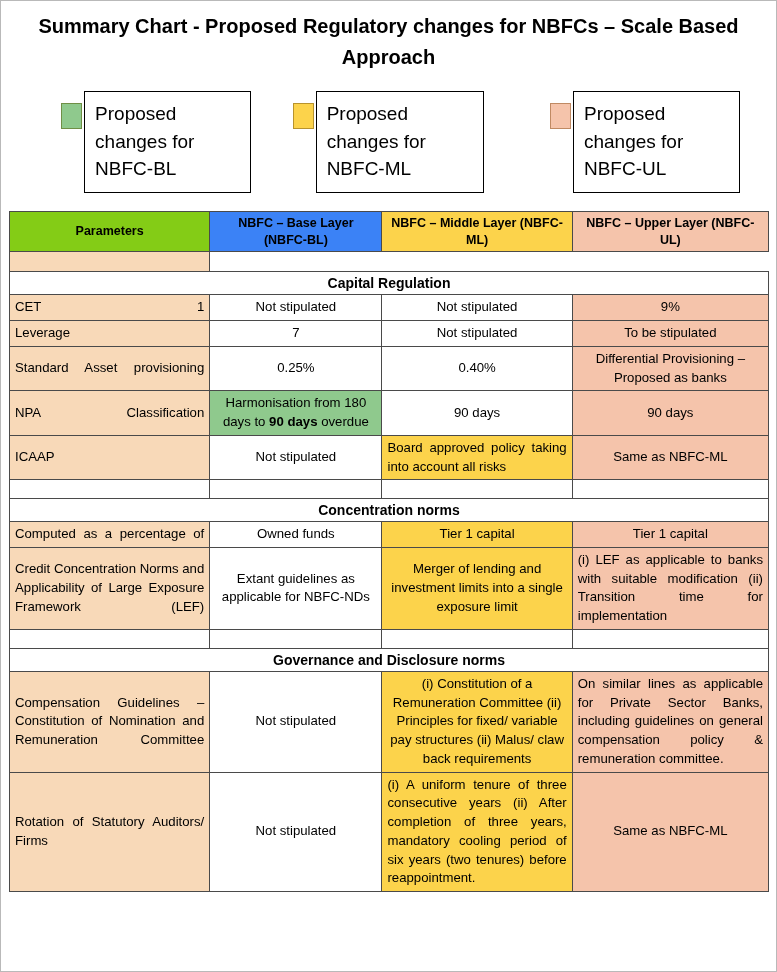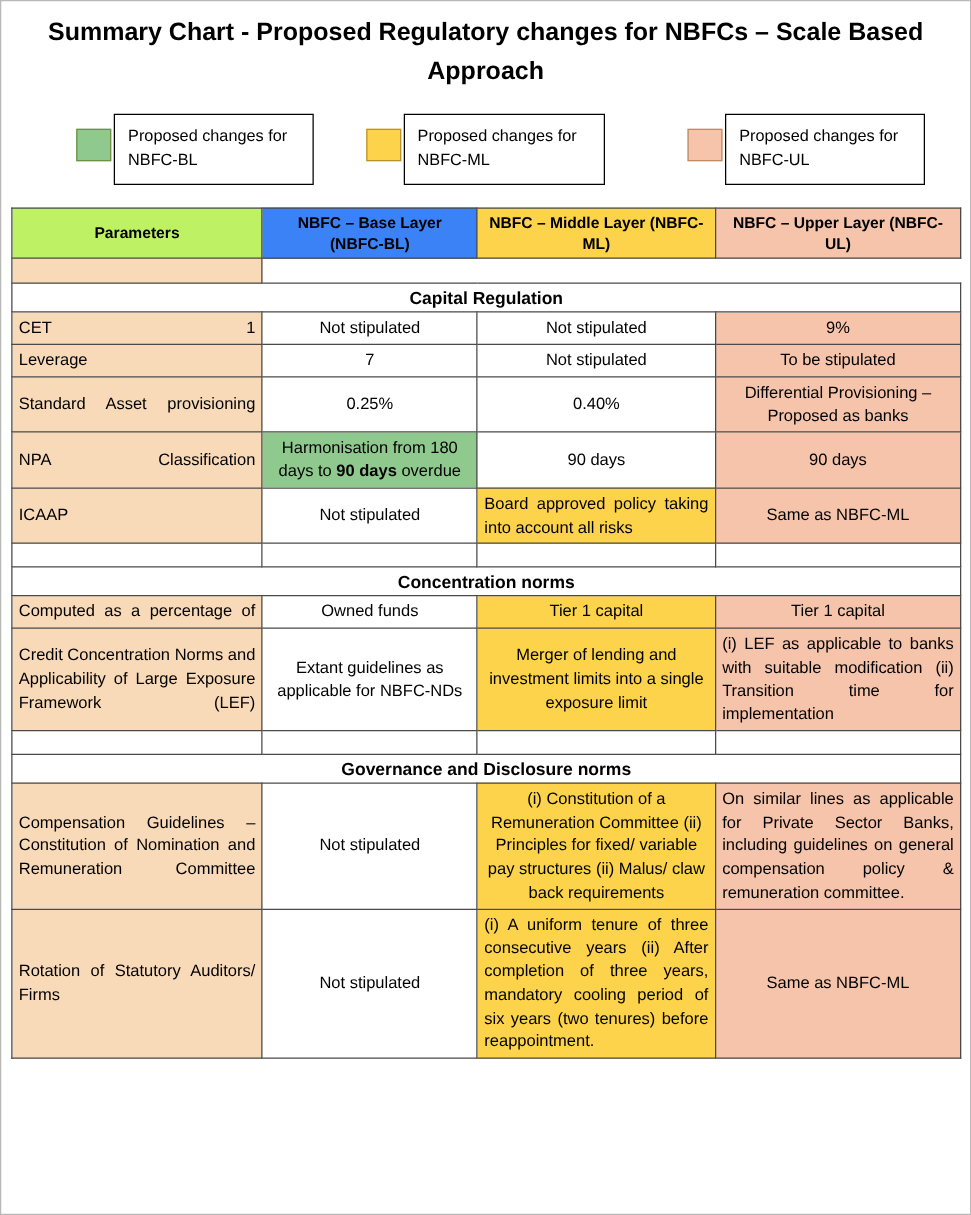--- a/index.html
+++ b/index.html
@@ -44,21 +44,21 @@
     border: 1px solid #8a8a3a;
     box-sizing: border-box;
     margin-top: 12px;
   }
   .swatch.bl { background: #8fc98d; border-color: #6f8f45; }
   .swatch.ml { background: #fcd34b; border-color: #b8932d; }
   .swatch.ul { background: #f5c4ab; border-color: #c08a63; }
   .legend-box {
     border: 1px solid #000;
     padding: 8px 10px 9px 10px;
-    font-size: 13px;
+    font-size: 19px;
     line-height: 1.45;
     background: #fff;
     margin-left: 2px;
     min-width: 96px;
   }
   .legend-group.g2 { margin-left: 6px; }
   .legend-group.g3 { margin-left: 30px; }
 
   table.chart {
     border-collapse: collapse;
@@ -77,21 +77,21 @@
   col.c3 { width: 190px; }
   col.c4 { width: 196px; }
 
   .hdr {
     text-align: center;
     font-weight: bold;
     font-size: 12.5px;
     line-height: 1.35;
     padding: 6px 4px;
   }
-  .hdr.params { background: #bef264; }
+  .hdr.params { background: #84cc16; }
   .hdr.bl { background: #3b82f6; margin-left: 11px; }
   .hdr.ml { background: #fcd34b; }
   .hdr.ul { background: #f5c4ab; }
 
   .spacer td {
     height: 13px;
     padding: 0;
   }
   .spacer td.blank {
     border: none;

